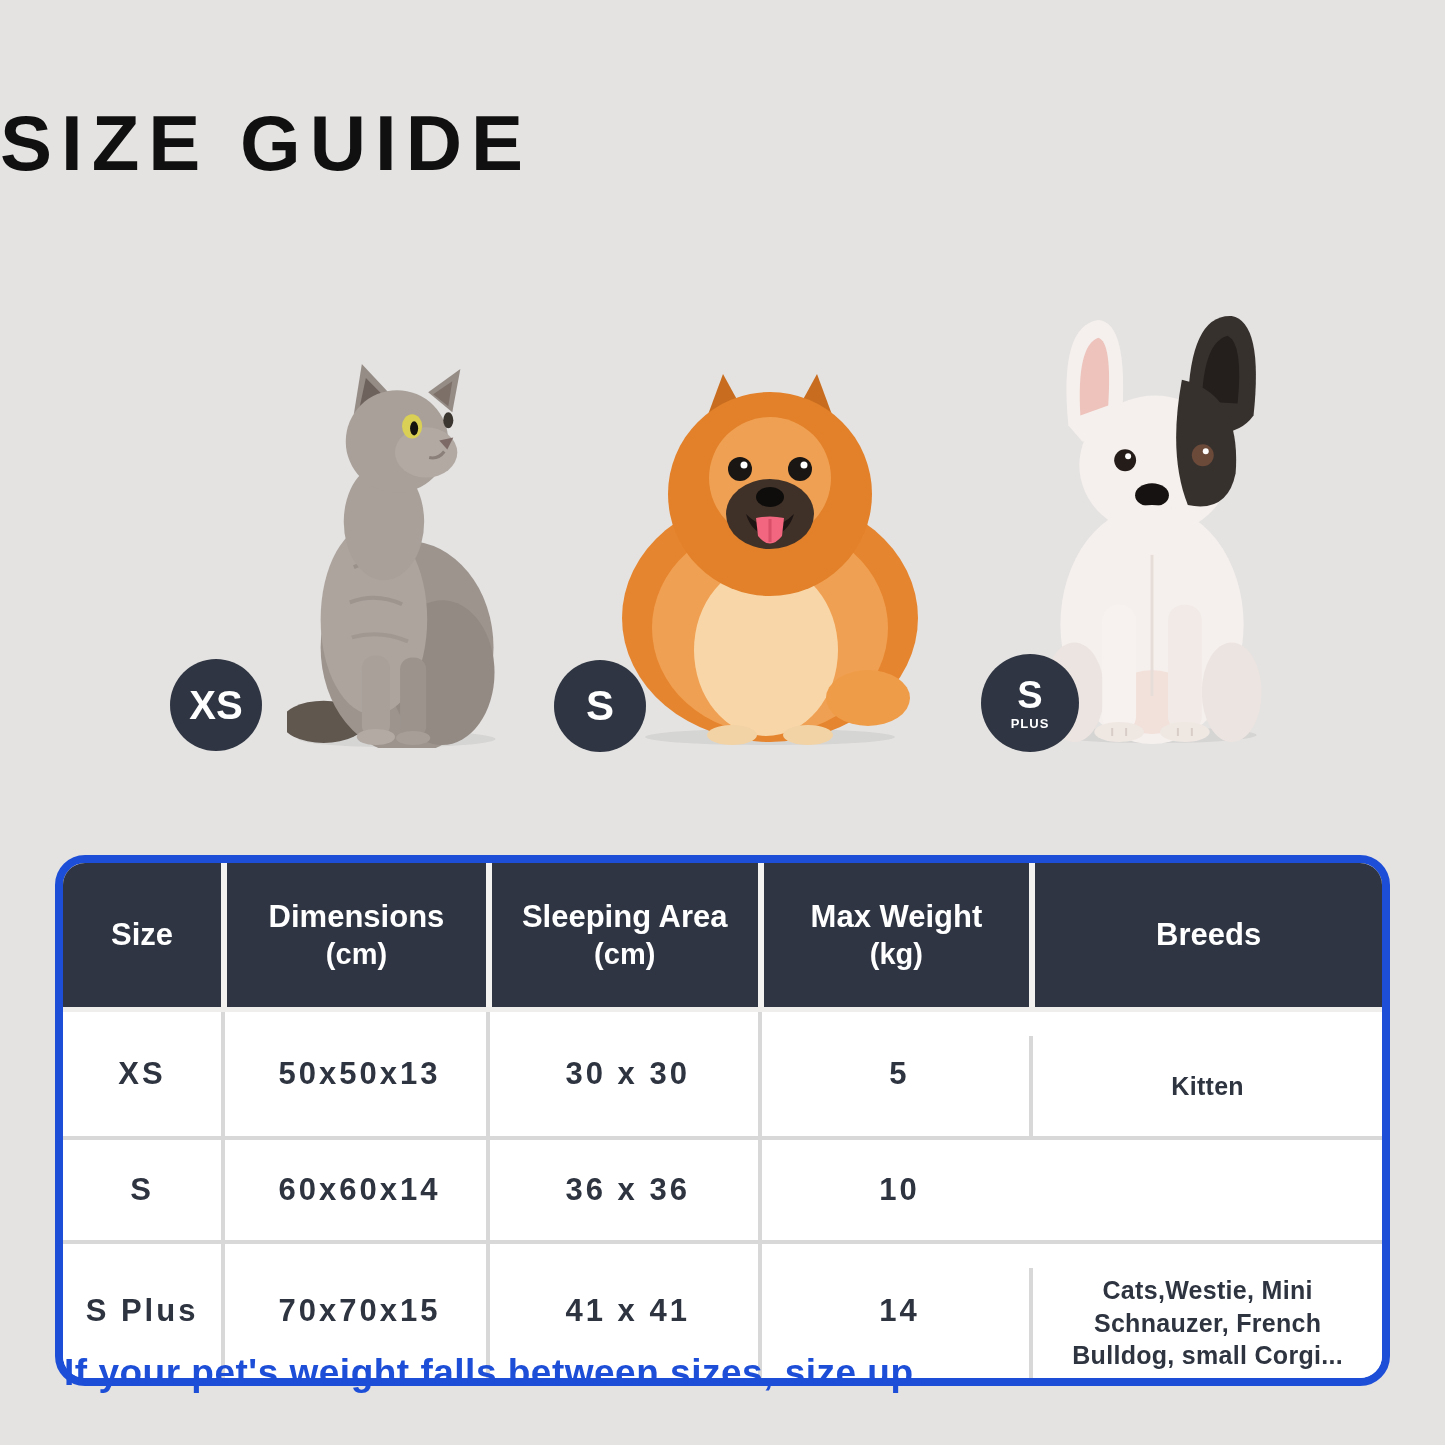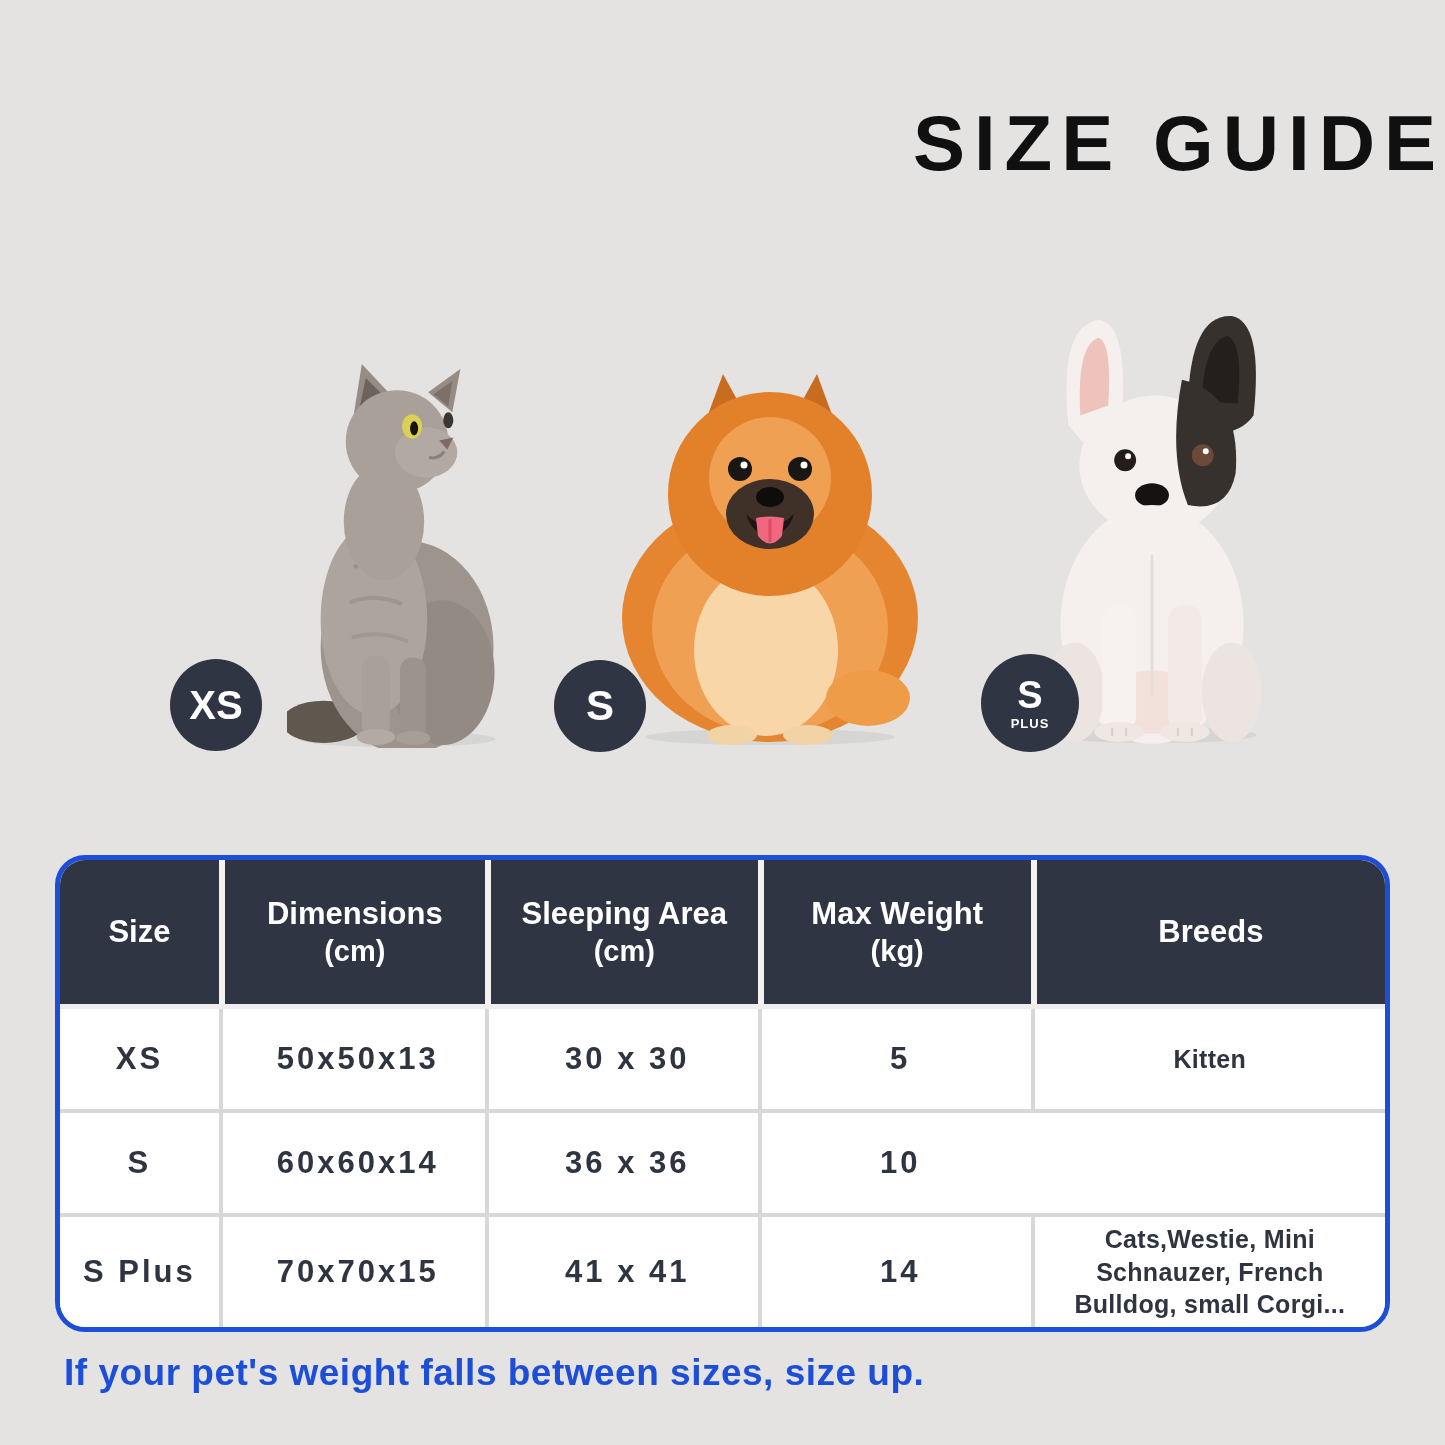--- a/index.html
+++ b/index.html
@@ -1,54 +1,54 @@
 <!DOCTYPE html>
 <html><head>
 <meta charset="utf-8">
 <style>
   html,body{margin:0;padding:0;}
   body{width:1445px;height:1445px;font-family:"Liberation Sans",sans-serif;}
   .canvas{position:relative;width:1445px;height:1445px;background:#e4e3e2;overflow:hidden;}
 
   
-  .title{position:absolute;top:98px;left:0;width:100%;text-align:right;
+  .title{position:absolute;top:98px;left:0;width:100%;text-align:left;
          font-size:78px;font-weight:700;letter-spacing:9px;color:#101010;}
 
   
   .pet{position:absolute;}
   .pet-cat{left:287px;top:356px;}
   .pet-pom{left:610px;top:366px;}
   .pet-frenchie{left:1040px;top:306px;}
 
   
   .badge{position:absolute;background:#2f3542;border-radius:50%;color:#ffffff;
          display:flex;flex-direction:column;align-items:center;justify-content:center;
          font-weight:700;z-index:5;}
   .badge-xs{left:170px;top:659px;width:92px;height:92px;font-size:40px;}
   .badge-s{left:554px;top:660px;width:92px;height:92px;font-size:42px;}
   .badge-splus{left:981px;top:654px;width:98px;height:98px;font-size:38px;line-height:1;}
   .badge-sub{font-size:13px;font-weight:700;letter-spacing:1px;margin-top:3px;}
 
   
   .size-table{position:absolute;left:55px;top:855px;width:1335px;
-              border:5px solid #1d4ed8;border-radius:30px;overflow:hidden;
+              border:8px solid #1d4ed8;border-radius:30px;overflow:hidden;
               background:#ffffff;box-sizing:border-box;}
   .thead,.tr{display:grid;grid-template-columns:160fr 268fr 275fr 275fr 357fr;}
   .th{background:#2f3542;color:#ffffff;min-height:144px;
       display:flex;flex-direction:column;align-items:center;justify-content:center;
       font-size:31px;font-weight:700;text-align:center;line-height:1.25;box-sizing:border-box;}
   .th:not(:first-child){border-left:6px solid #f3f2f1;}
   .th-unit{font-size:29px;font-weight:700;text-align:center;}
   .td{background:#ffffff;color:#2e3440;min-height:100px;
       display:flex;align-items:center;justify-content:center;text-align:center;
       font-size:31px;font-weight:600;letter-spacing:3px;box-sizing:border-box;padding:6px 10px;}
   .td:not(:first-child){border-left:4px solid #d8d8d8;padding-left:18px;}
   .tr{border-top:4px solid #d8d8d8;}
   .tr:first-child{border-top:5px solid #efeeed;}
-  .td.breeds{font-size:25px;font-weight:600;letter-spacing:0.3px;line-height:1.3;padding:6px 26px;}
+  .td.breeds{font-size:25px;font-weight:600;letter-spacing:0.3px;line-height:1.3;padding:6px 26px;margin-top:24px;}
 
   
   .footer-note{position:absolute;left:64px;top:1352px;font-size:37px;font-weight:700;
                color:#1d4ed8;letter-spacing:0.5px;}
 </style>
 </head>
 <body>
 
 <div class="canvas">
 

